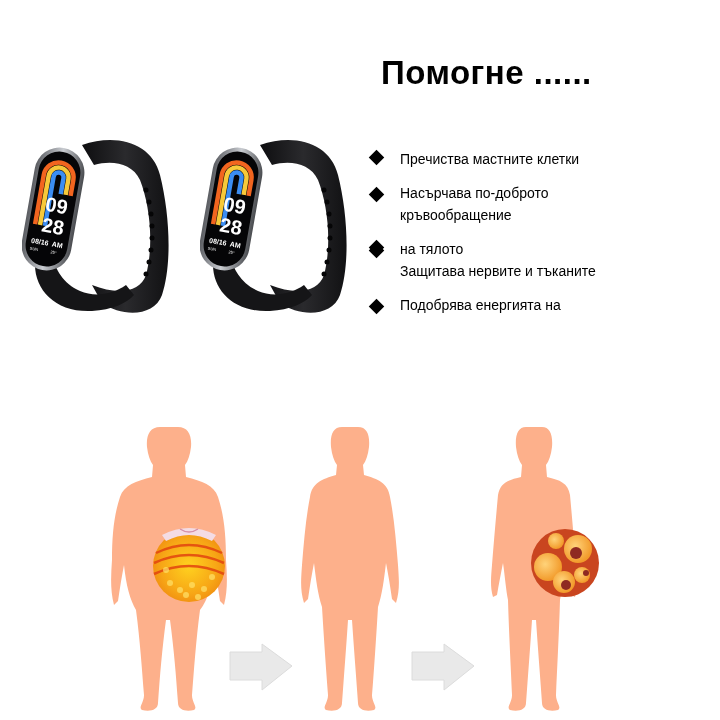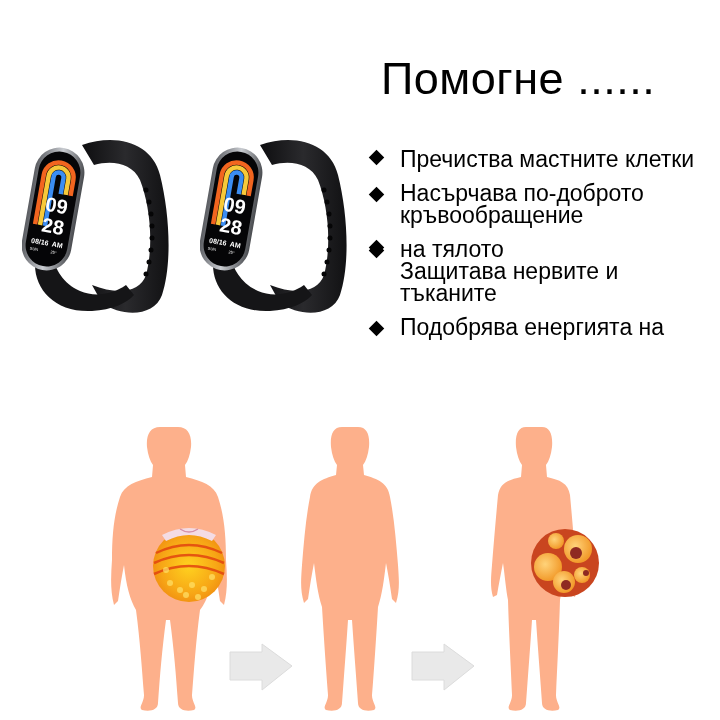--- a/index.html
+++ b/index.html
@@ -1,19 +1,19 @@
 <!DOCTYPE html>
 <html><head>
 <meta charset="utf-8">
 <style>
   html,body{margin:0;padding:0;background:#ffffff;}
   body{width:720px;height:720px;position:relative;overflow:hidden;font-family:"Liberation Sans",sans-serif;color:#000;}
-  .title{position:absolute;left:381px;top:56px;font-size:45px;font-weight:400;letter-spacing:0.5px;line-height:1;white-space:nowrap;}
+  .title{position:absolute;left:381px;top:56px;font-size:33px;font-weight:700;letter-spacing:0.5px;line-height:1;white-space:nowrap;}
   .list{position:absolute;left:366px;top:148px;width:354px;}
-  .item{position:relative;padding-left:34px;font-size:23px;line-height:22px;margin-bottom:12px;}
+  .item{position:relative;padding-left:34px;font-size:14px;line-height:22px;margin-bottom:12px;}
   .item .bullet{position:absolute;left:5px;top:4px;width:11px;height:11px;background:#000;transform:rotate(45deg);}
   .item.i2 .bullet,.item.i4 .bullet,.item.i5 .bullet{top:7px;}
   .watch{position:absolute;top:135px;width:180px;height:185px;}
   .human{position:absolute;}
   .arrow{position:absolute;}
   svg{display:block;}
 </style>
 </head>
 <body>
 

